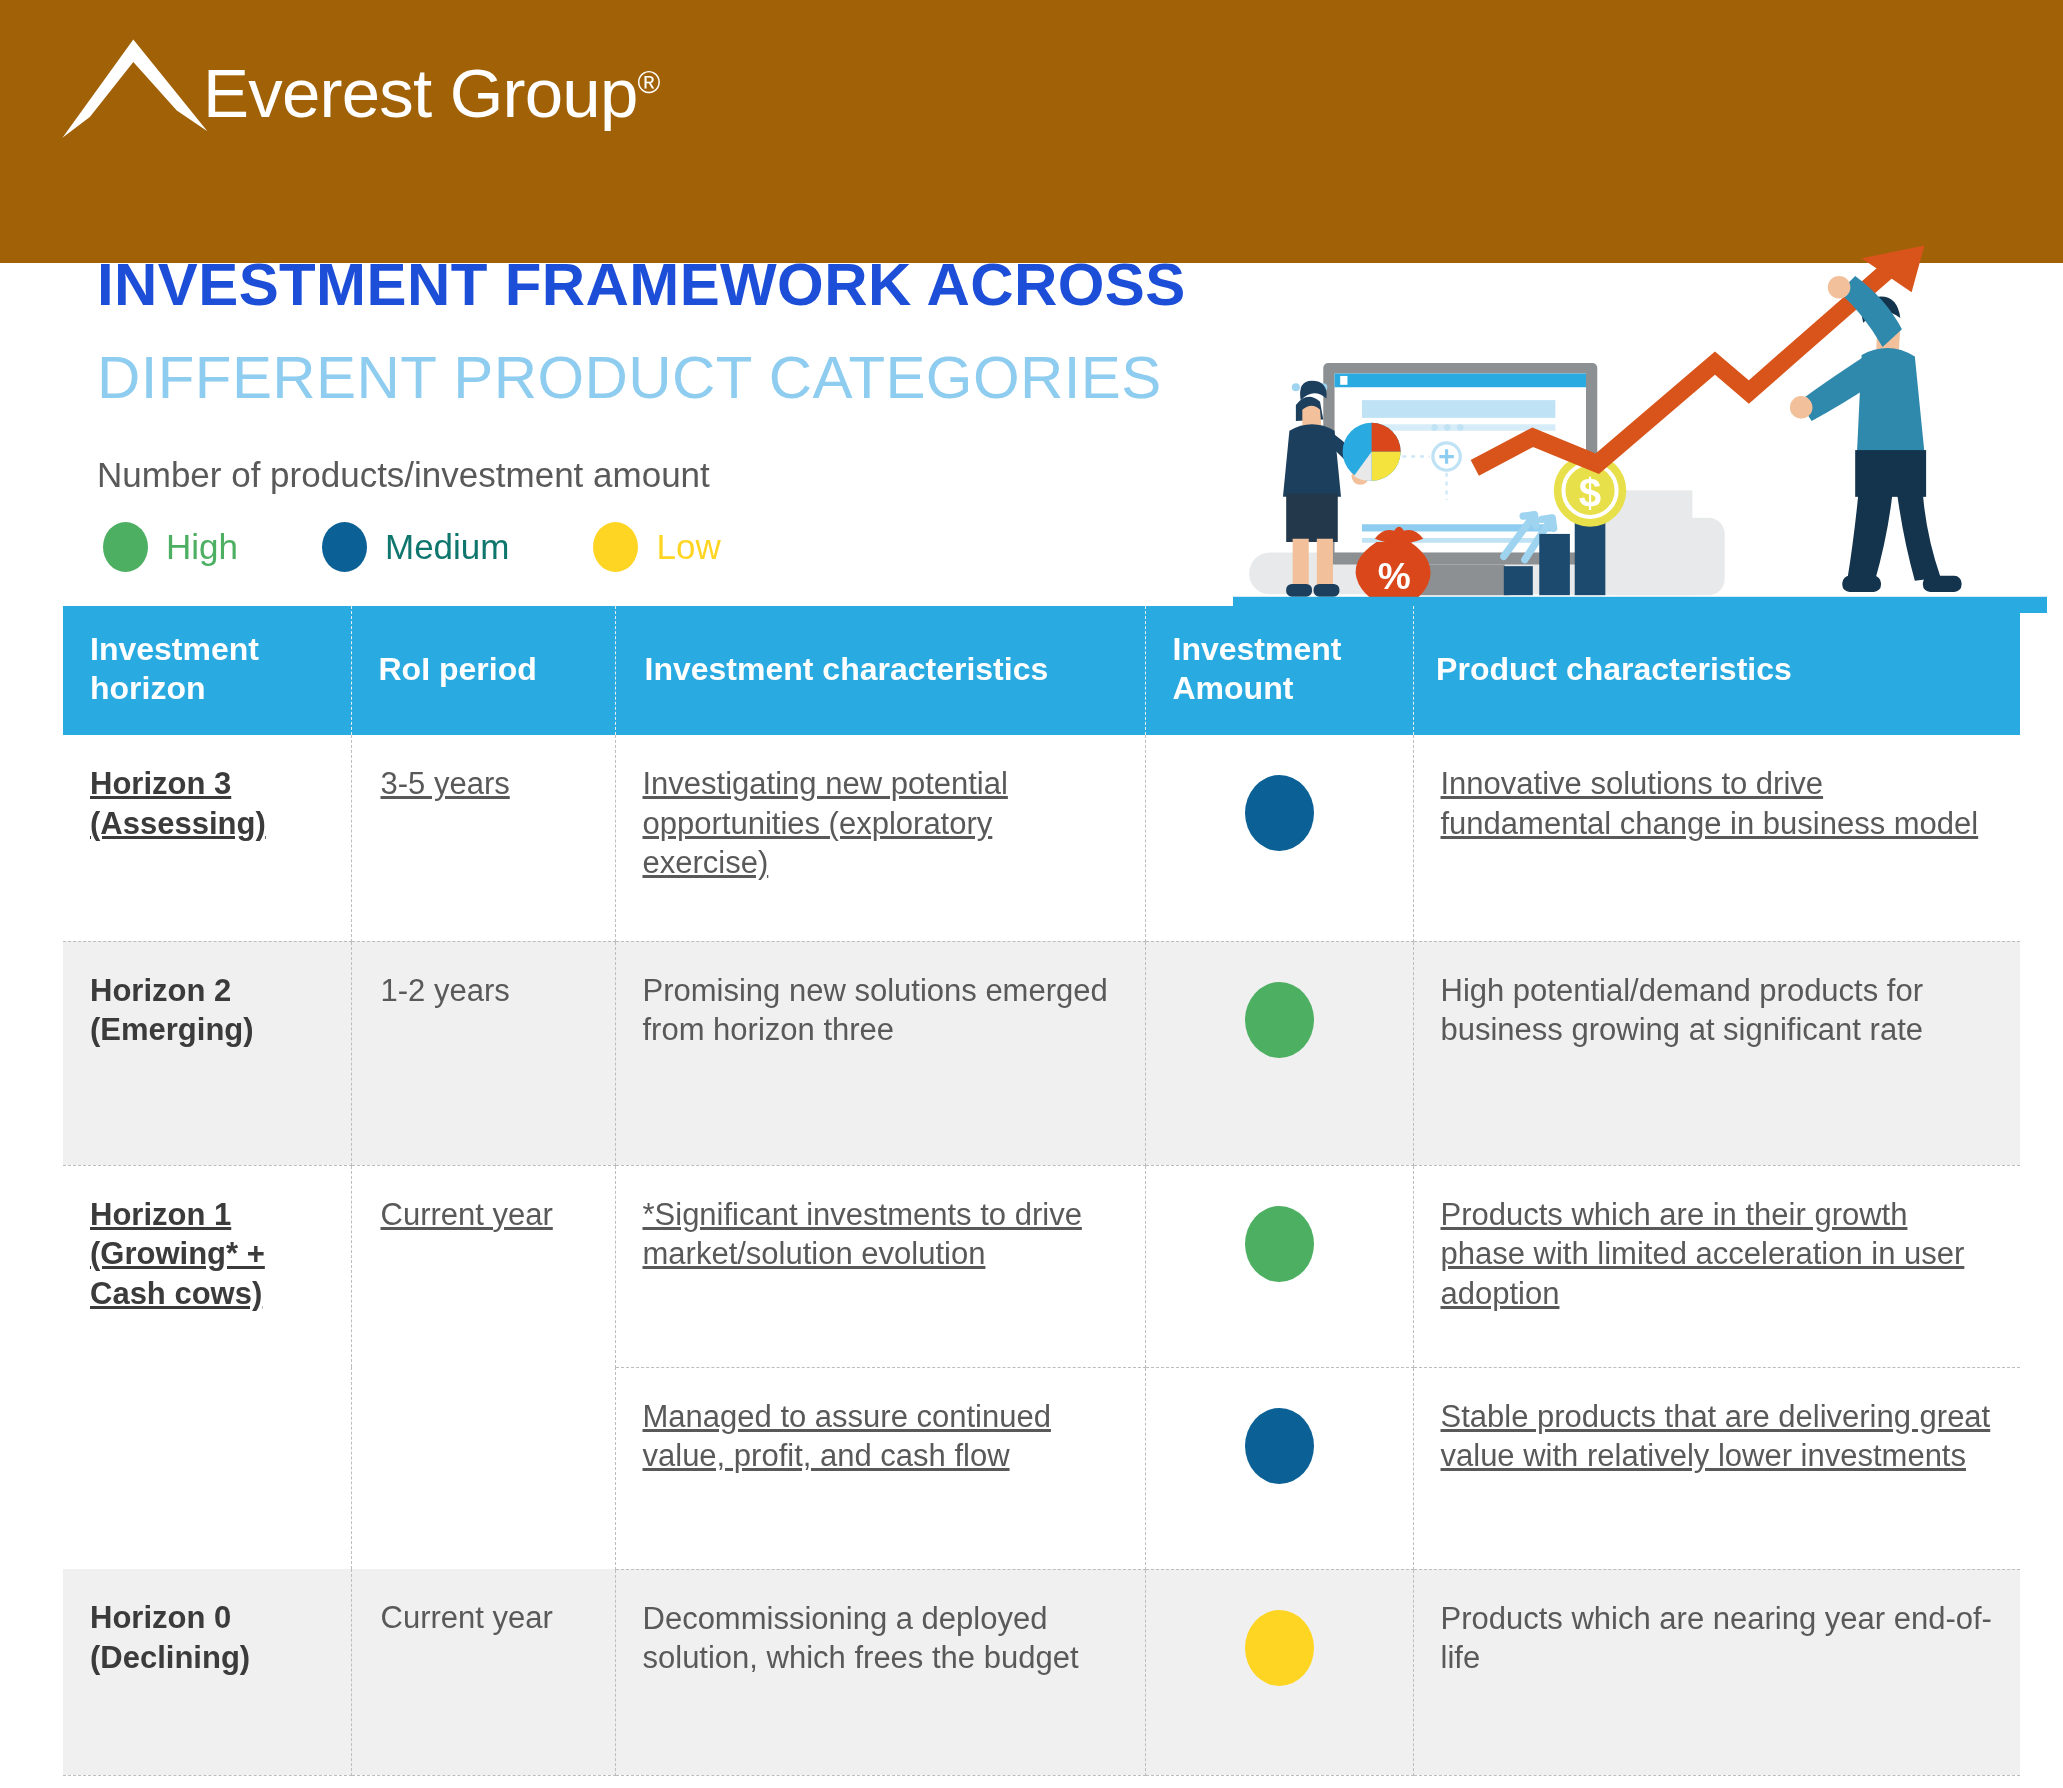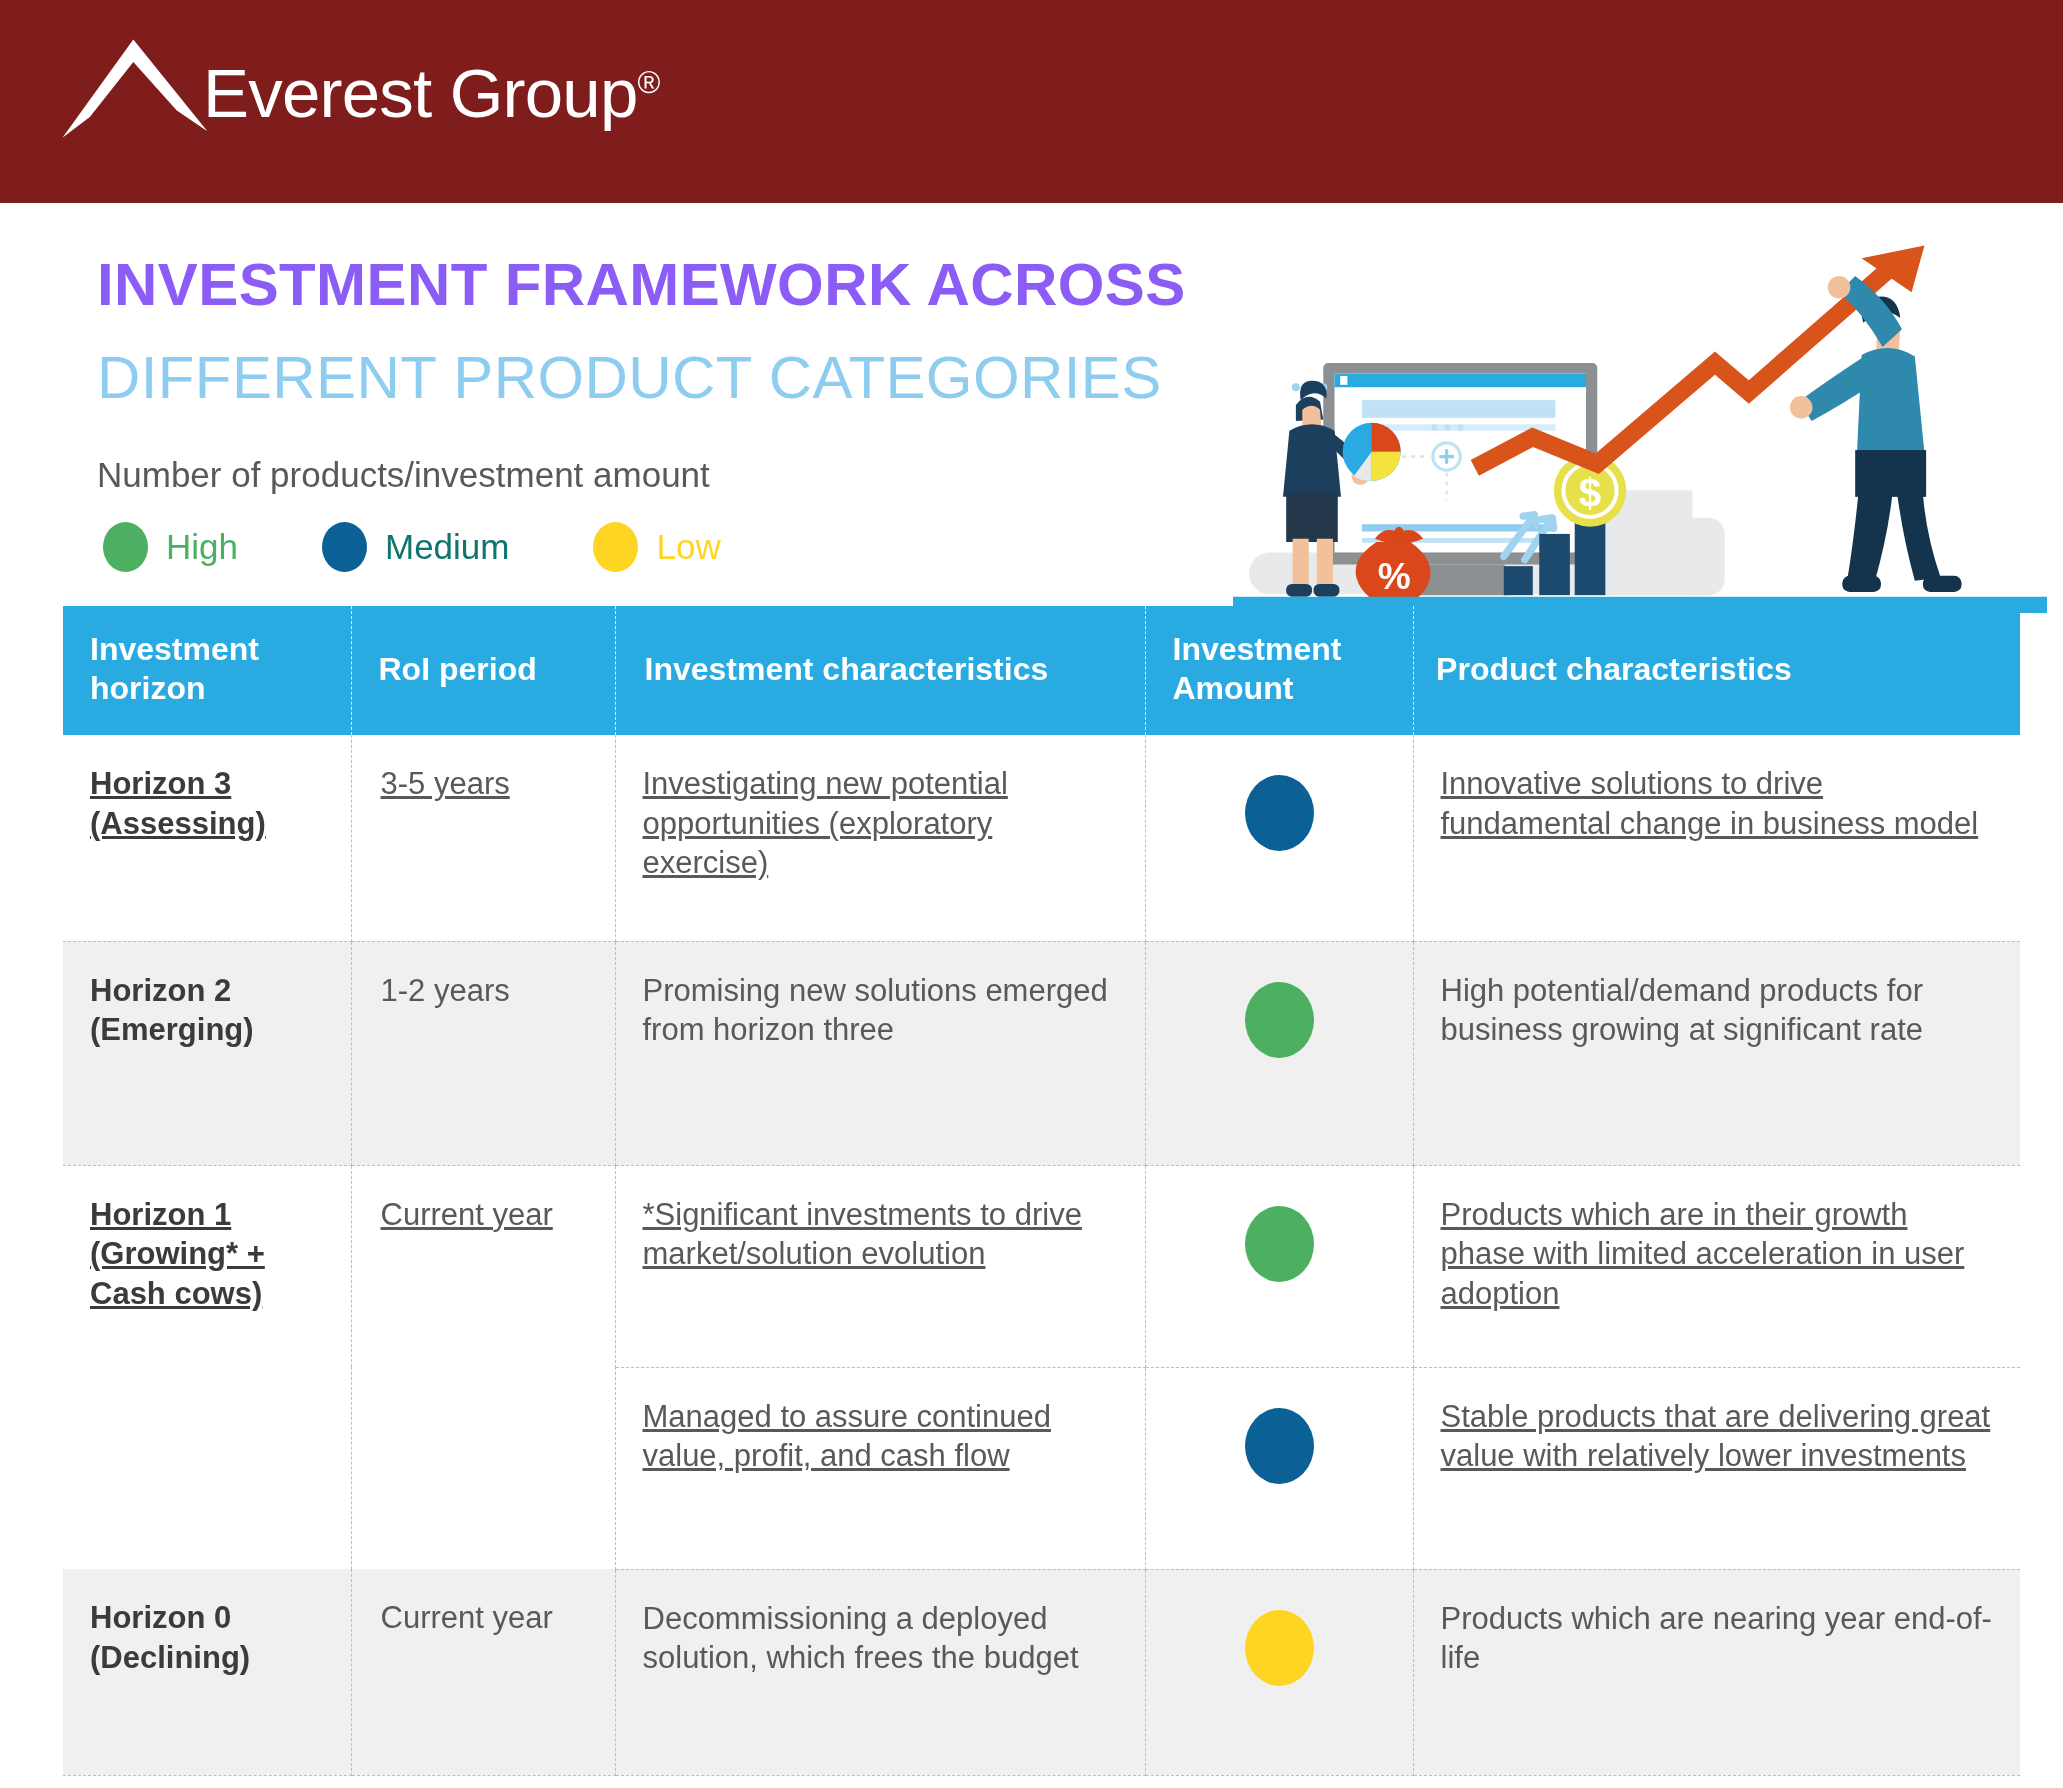--- a/index.html
+++ b/index.html
@@ -12,22 +12,22 @@
     background: #ffffff;
     font-family: "Liberation Sans", sans-serif;
     overflow: hidden;
   }
 
   
   .header-bar {
     position: absolute;
     left: 0; top: 0;
     width: 2064px;
-    height: 203px;
-    background: #7f1d1d;
+    height: 263px;
+    background: #a16207;
   }
   .logo-wrap {
     position: absolute;
     left: 56px;
     top: 27px;
     width: 516px;
     height: 137px;
   }
   .logo-mark {
     position: absolute;
@@ -50,21 +50,21 @@
     vertical-align: super;
   }
 
   
   .title-main {
     position: absolute;
     left: 97px;
     top: 250px;
     font-size: 60px;
     font-weight: bold;
-    color: #8b5cf6;
+    color: #1d4ed8;
     letter-spacing: 0.4px;
     white-space: nowrap;
   }
   .title-sub {
     position: absolute;
     left: 97px;
     top: 343px;
     font-size: 60px;
     font-weight: 400;
     color: #8ecdef;

